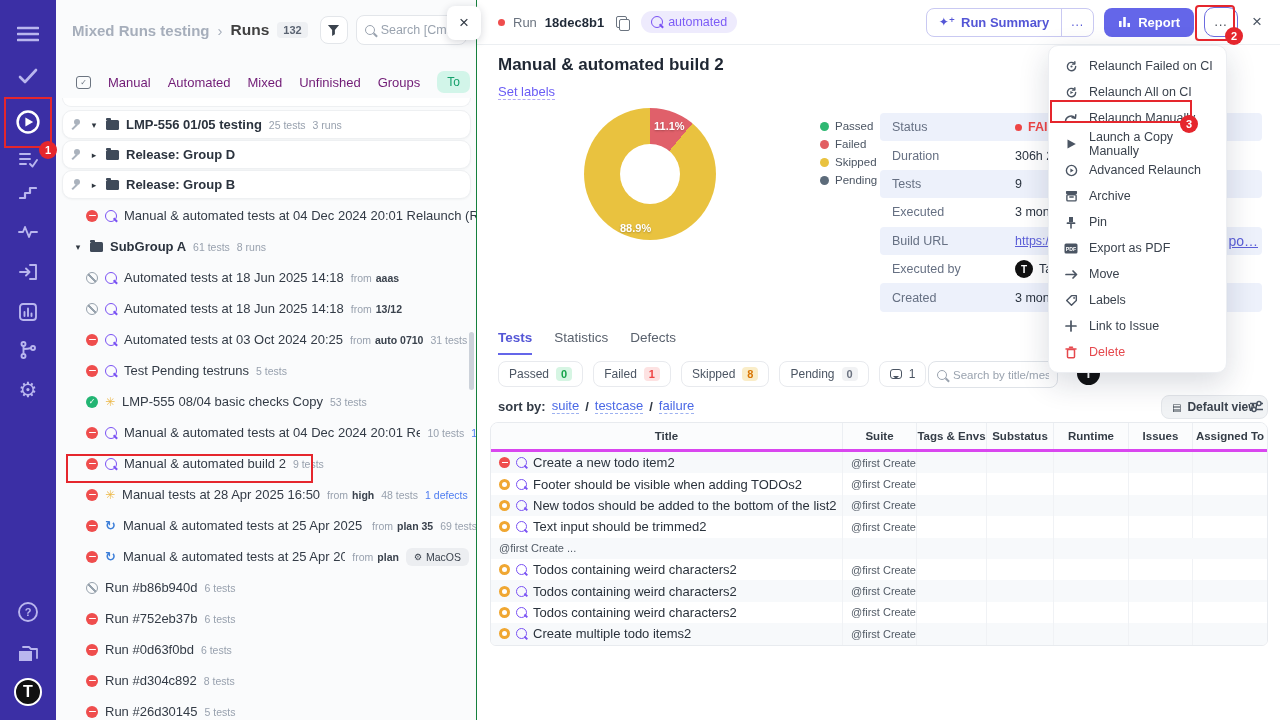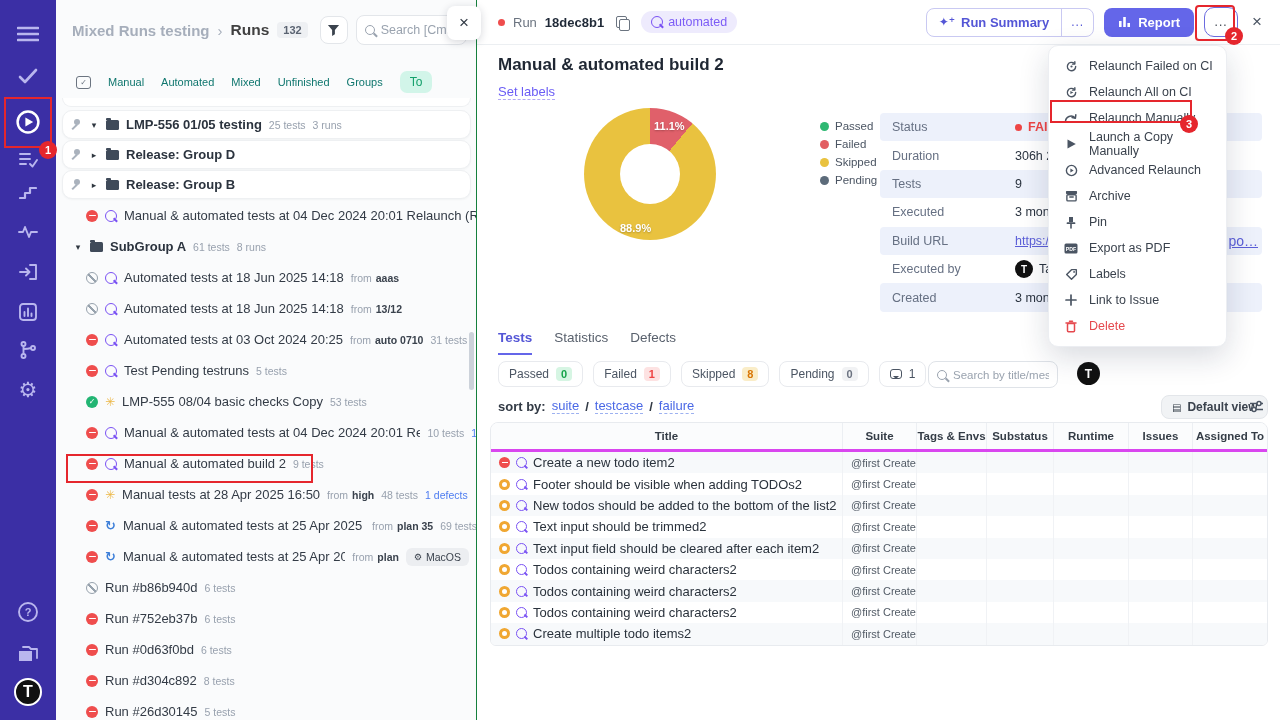--- a/index.html
+++ b/index.html
@@ -21,21 +21,21 @@
   .bc-cur  { color:#404040; font-size:15.5px; font-weight:bold; }
   .bc-count{ background:#eef0f3; color:#5b6472; font-size:11px; font-weight:bold; border-radius:4px; padding:2px 6px; }
   .filter-btn { width:28px; height:28px; border:1px solid #e3e6ea; background:#fff; border-radius:8px; display:flex; align-items:center; justify-content:center; cursor:pointer; flex:none; margin-left:4px; }
   .search1 { flex:1; height:30px; border:1px solid #e3e6ea; background:#fff; border-radius:8px; display:flex; align-items:center; padding:0 8px; gap:6px; min-width:0; }
   .search1 input { border:none; outline:none; font-size:12.5px; color:#56606c; width:100%; background:transparent; font-family:inherit; }
   .search1 input::placeholder { color:#9aa3af; }
   .mag { width:10px; height:10px; border:1.6px solid #9aa3af; border-radius:50%; position:relative; flex:none; }
   .mag::after { content:""; position:absolute; width:5px; height:1.6px; background:#9aa3af; transform:rotate(45deg); right:-4px; bottom:-2px; }
 
   .ptabs { position:absolute; left:0; top:66px; width:421px; height:32px; display:flex; align-items:center; gap:17px; padding:0 0 0 20px; white-space:nowrap; }
-  .ptab { font-size:11px; color:#0f766e; cursor:pointer; }
+  .ptab { font-size:13px; color:#701a75; cursor:pointer; }
   .selall { width:15px; height:13px; border:1.6px solid #6b7480; border-radius:3px; color:#6b7480; font-size:8px; line-height:11px; text-align:center; cursor:pointer; }
   .greenpill { background:#d2f5e9; color:#14a06b; font-size:12px; padding:4px 10px; border-radius:7px; cursor:pointer; }
 
   .plist { position:absolute; left:0; top:98px; width:421px; height:622px; }
   .sliver { height:9px; margin:0 6px 3px 6px; background:#fff; border:1px solid #eef0f2; border-top:none; border-radius:0 0 10px 10px; }
   .row { height:31px; display:flex; align-items:center; white-space:nowrap; overflow:hidden; padding-left:30px; gap:7px; cursor:pointer; }
   .row.grp { background:#fff; border:1px solid #eef0f2; border-radius:10px; margin:1px 6px; height:29px; padding-left:8px; box-shadow:0 1px 2px rgba(30,40,60,.04); }
   .row.sub { padding-left:17px; }
   .gttl { font-size:13px; font-weight:bold; color:#2b333e; }
   .ttl  { font-size:13px; color:#333b46; overflow:hidden; text-overflow:clip; }
@@ -629,25 +629,20 @@
             <span class="ttext">Text input should be trimmed2</span>
           </span>
         <span class="td suitetxt">@first Create ...</span>
           <span class="td"></span>
           <span class="td"></span>
           <span class="td"></span>
           <span class="td"></span>
           <span class="td"></span>
       </div>
       <div class="trow">
-        <span class="td c1">
-            <span class="ts"></span>
-            <span class="qi2"></span>
-            <span class="ttext">Text input field should be cleared after each item2</span>
-          </span>
         <span class="td suitetxt">@first Create ...</span>
           <span class="td"></span>
           <span class="td"></span>
           <span class="td"></span>
           <span class="td"></span>
           <span class="td"></span>
       </div>
       <div class="trow">
         <span class="td c1">
             <span class="ts"></span>
@@ -773,20 +768,28 @@
         <span class="mi">
             <svg width="14" height="11" viewBox="0 0 14 11">
               <rect x="0.5" y="0.5" width="13" height="10" rx="1.5" fill="#4b5563" stroke="none"></rect>
               <text x="7" y="7.8" text-anchor="middle" font-size="5.2" fill="#fff" font-weight="bold" stroke="none">PDF</text>
             </svg>
           </span>
         <span class="ml">Export as PDF</span>
       </div>
       <div class="mitem">
         <span class="mi">
+            <svg width="13" height="11" viewBox="0 0 13 11">
+              <path d="M1 5.5h10M8 2l3.5 3.5L8 9" stroke-width="1.7"></path>
+            </svg>
+          </span>
+        <span class="ml">Move</span>
+      </div>
+      <div class="mitem">
+        <span class="mi">
             <svg width="13" height="13" viewBox="0 0 14 14">
               <path d="M1.8 7L7 1.8h5.2V7L7 12.2z"></path>
               <circle cx="9.8" cy="4.2" r="1" fill="#4b5563" stroke="none"></circle>
             </svg>
           </span>
         <span class="ml">Labels</span>
       </div>
       <div class="mitem">
         <span class="mi">
             <svg width="12" height="12" viewBox="0 0 12 12">

